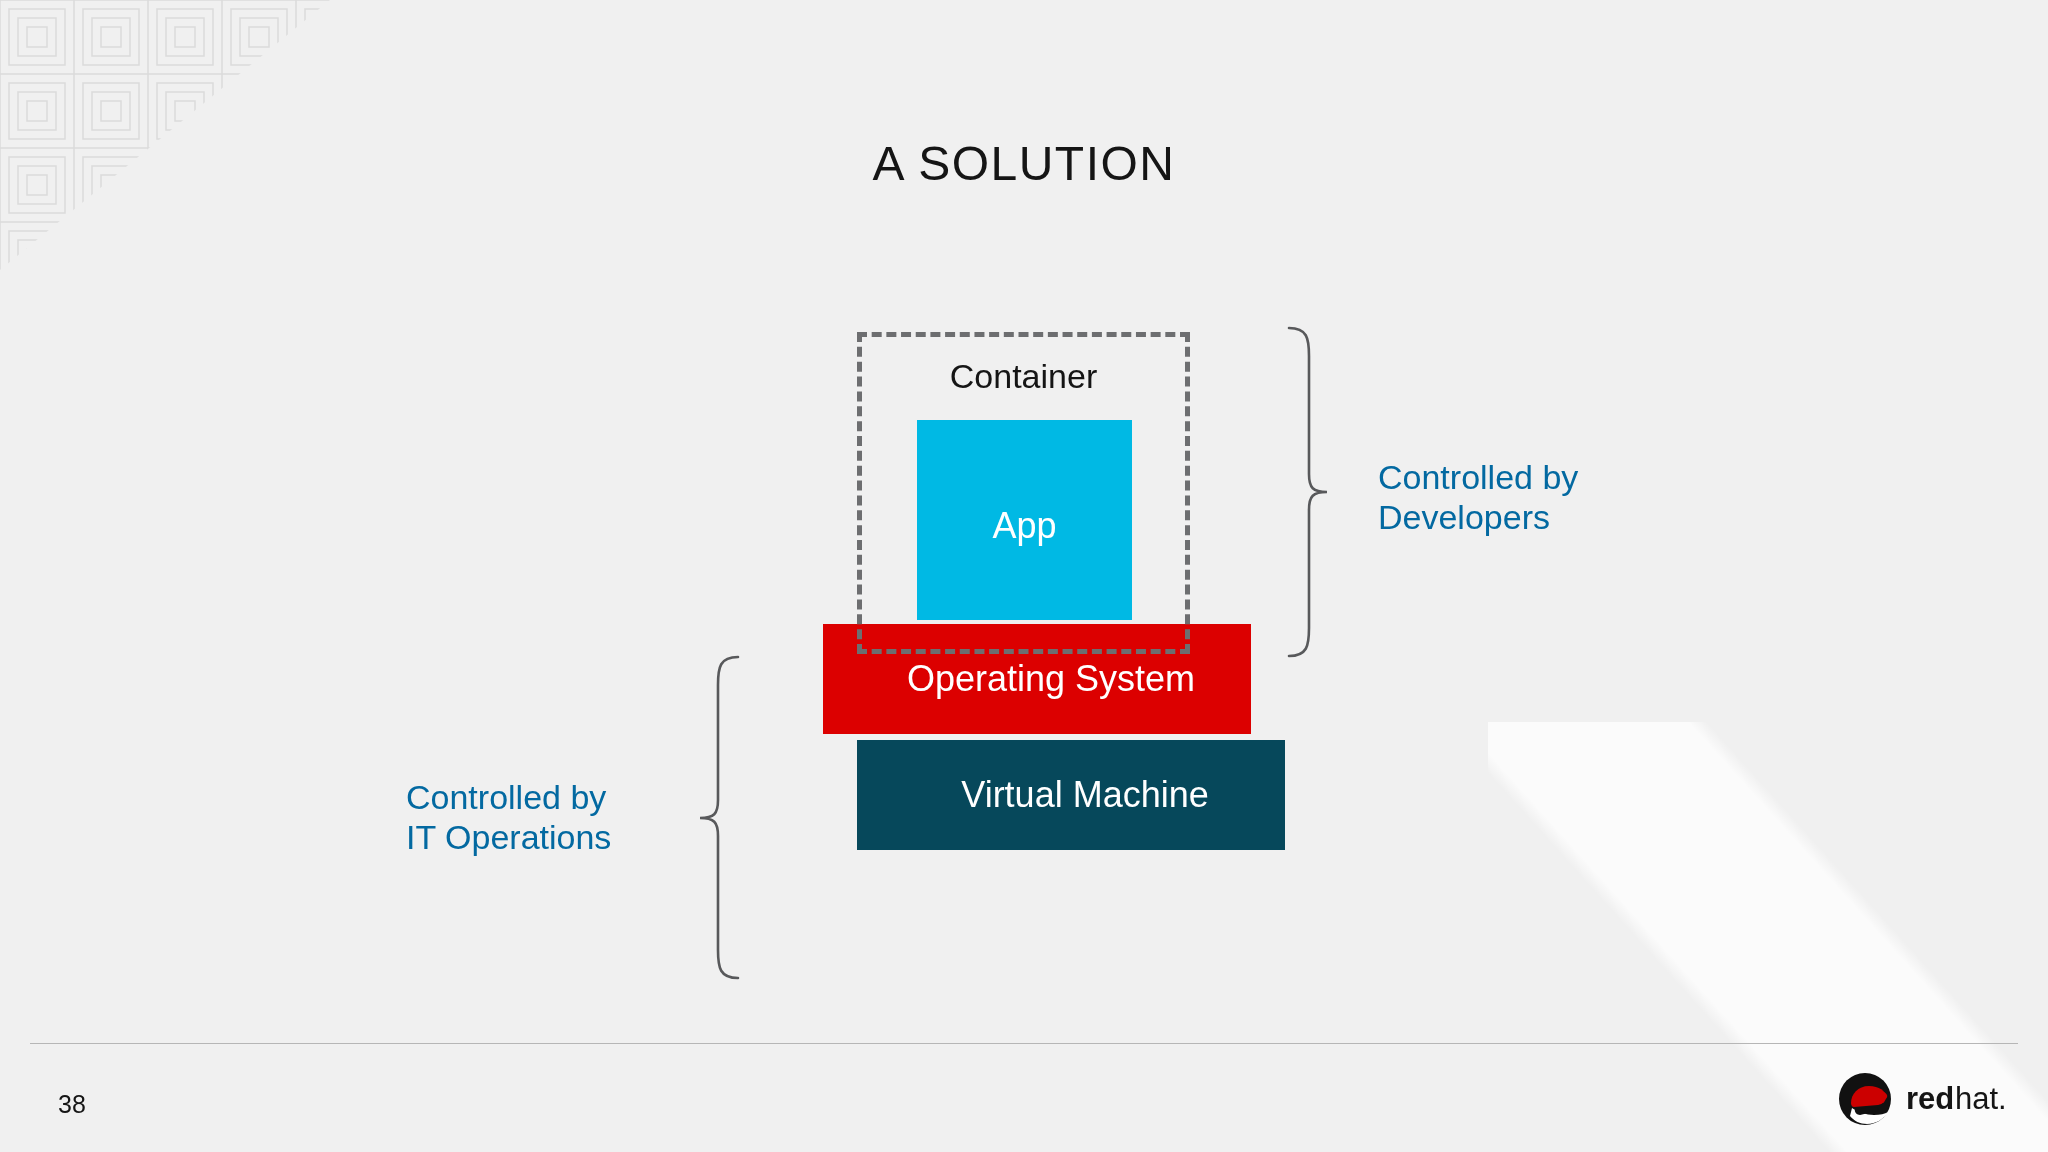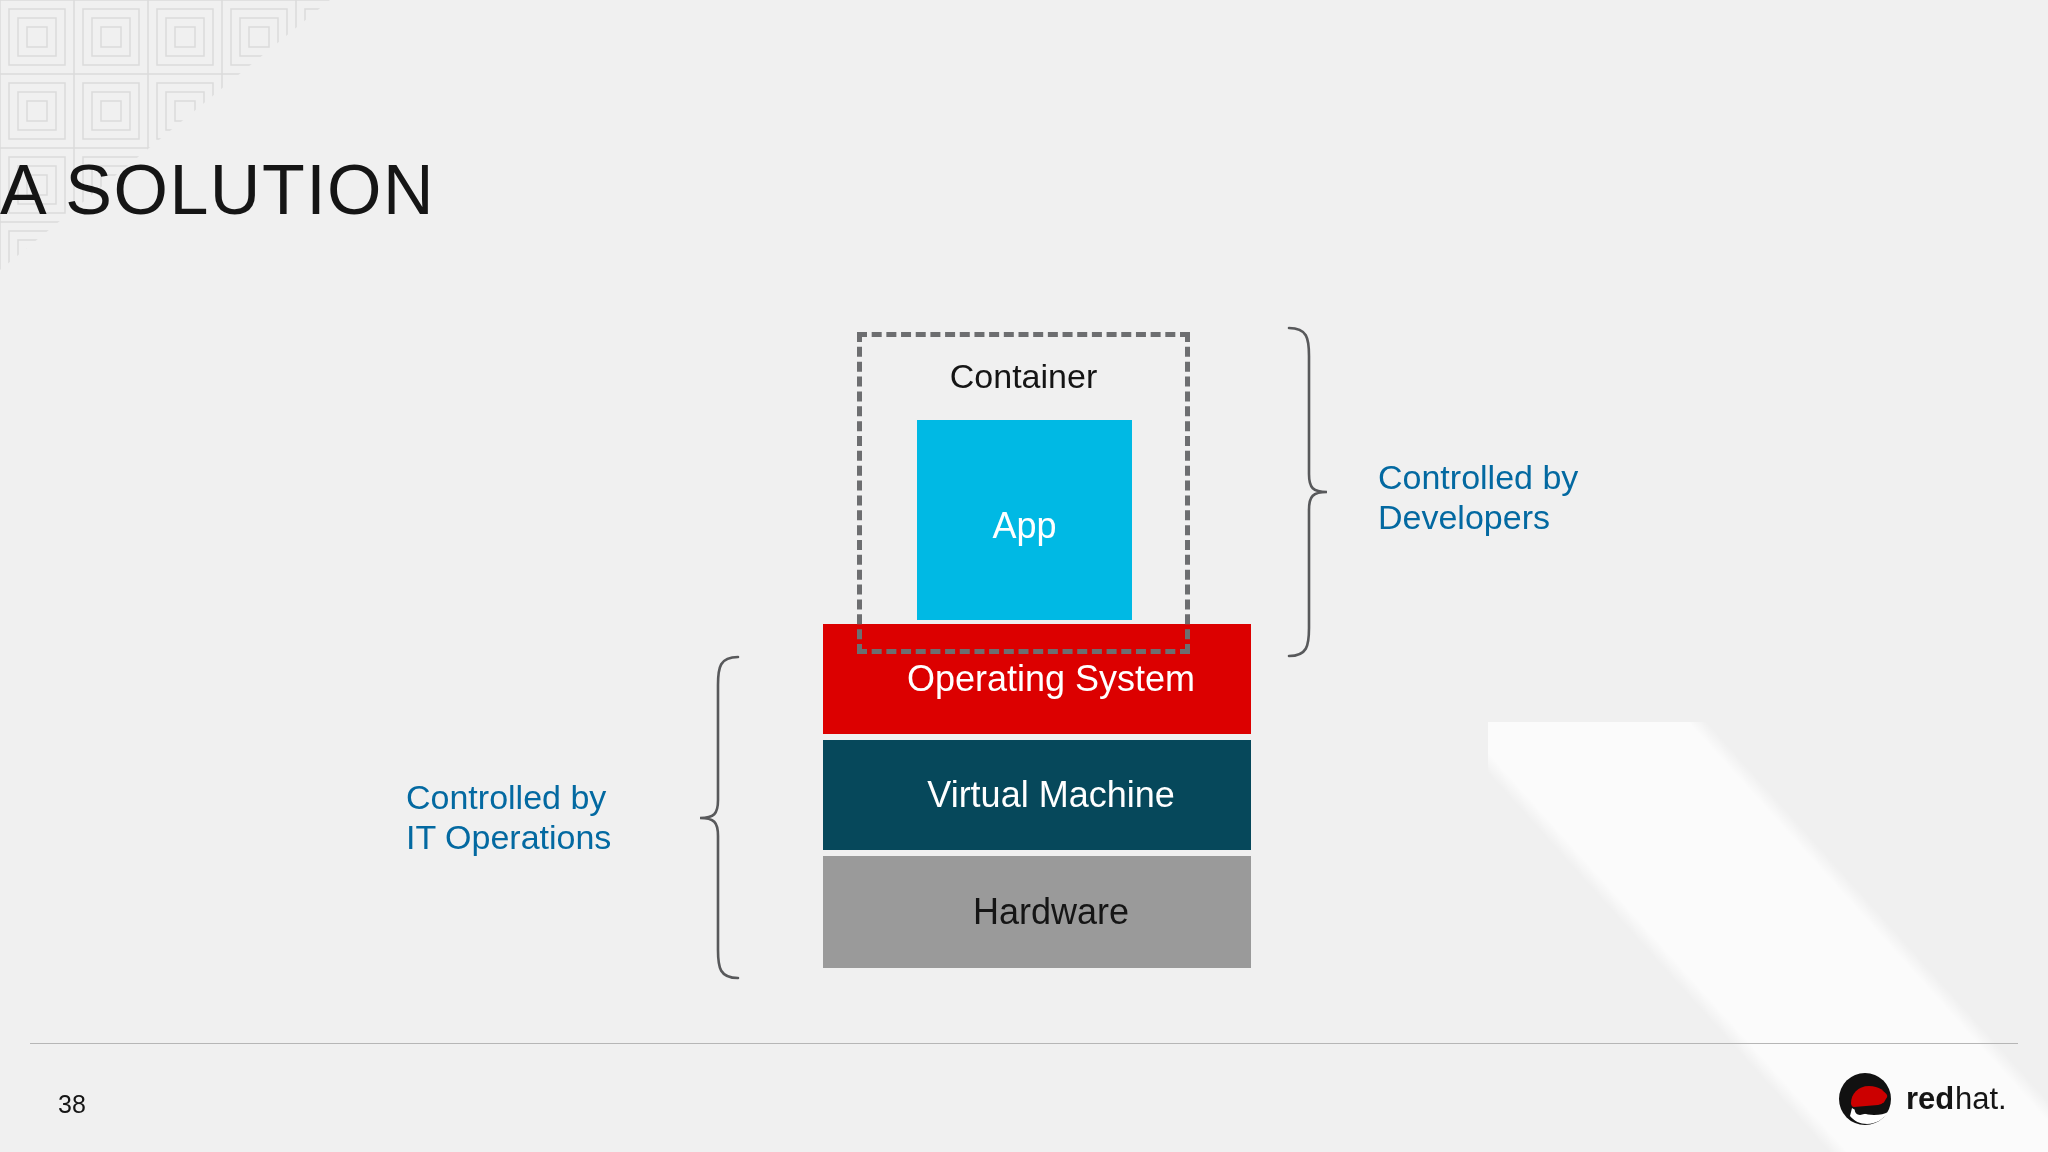--- a/index.html
+++ b/index.html
@@ -51,21 +51,22 @@
                 rgba(255,255,255,0) 64%,
                 rgba(255,255,255,0) 100%);
   }
 
   
   .slide-title {
     position: absolute;
     top: 108px;
     left: 0;
     width: 2048px;
-    font-size: 70px;
+    text-align: center;
+    font-size: 48px;
     font-weight: 400;
     letter-spacing: 1.5px;
     color: #151515;
     line-height: 1;
   }
 
   
   .diagram {
     position: absolute;
     left: 0;
@@ -126,21 +127,21 @@
     width: 400px;
     display: flex;
     align-items: center;
     justify-content: center;
     font-size: 36px;
     z-index: 3;
     pointer-events: auto;
     padding-left: 28px;
   }
   .layer-os       { top: 624px; height: 110px; background: #dc0000; color: #ffffff; }
-  .layer-vm       { top: 740px; height: 110px; background: #06485b; color: #ffffff; }
+  .layer-vm       { top: 740px; height: 110px; background: #06485b; color: #ffffff; margin-left: 34px; }
   .layer-hardware { top: 856px; height: 112px; background: #9a9a9a; color: #151515; }
 
   
   .brace {
     position: absolute;
     pointer-events: auto;
     z-index: 2;
   }
   .brace-dev  { left: 1283px; top: 326px; width: 60px; height: 332px; }
   .brace-ops  { left: 684px;  top: 655px; width: 60px; height: 325px; }
@@ -219,23 +220,20 @@
     <div class="app-label">App</div>
 
     <div class="stack-layer layer-os">
       <span>Operating System</span>
     </div>
 
     <div class="stack-layer layer-vm">
       <span>Virtual Machine</span>
     </div>
 
-    <div class="stack-layer layer-hardware">
-      <span>Hardware</span>
-    </div>
 
     <svg class="brace brace-dev" viewBox="0 0 60 332" xmlns="http://www.w3.org/2000/svg" fill="none" stroke="#58595b" stroke-width="2.6" stroke-linecap="round">
       <path d="M6 2 C 24 2 26 12 26 30 L 26 148 C 26 162 30 166 44 166
                C 30 166 26 170 26 184 L 26 302 C 26 320 24 330 6 330"></path>
     </svg>
 
     <svg class="brace brace-ops" viewBox="0 0 60 325" xmlns="http://www.w3.org/2000/svg" fill="none" stroke="#58595b" stroke-width="2.6" stroke-linecap="round">
       <path d="M54 2 C 36 2 34 12 34 30 L 34 145 C 34 159 30 163 16 163
                C 30 163 34 167 34 181 L 34 295 C 34 313 36 323 54 323"></path>
     </svg>

